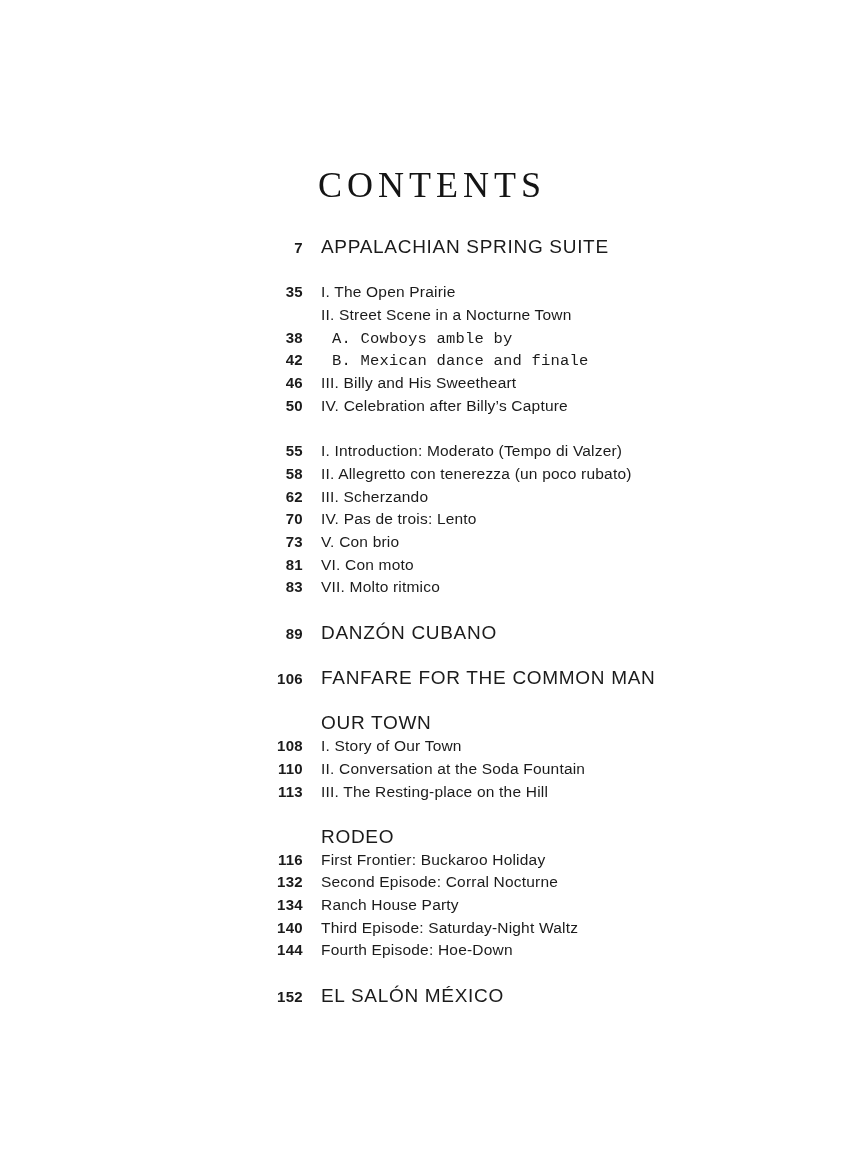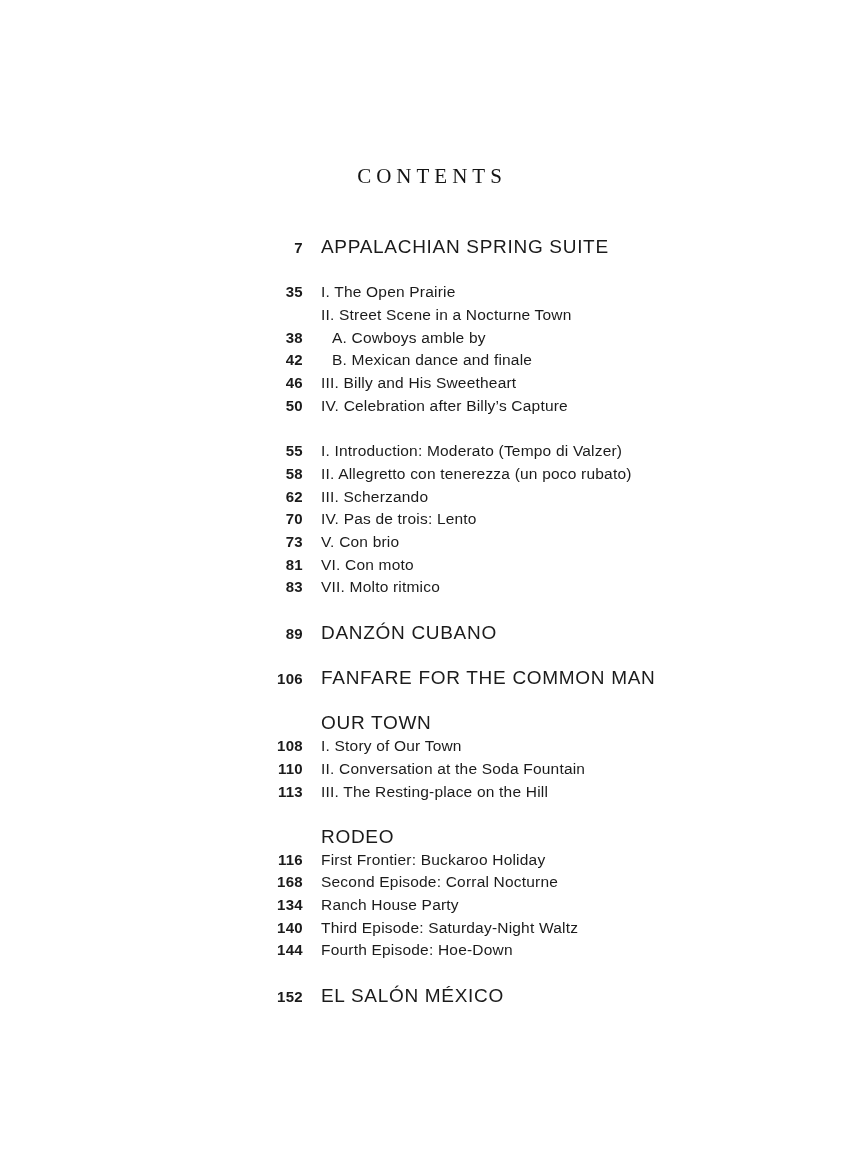--- a/index.html
+++ b/index.html
@@ -16,21 +16,21 @@
     font-family: "Liberation Sans", sans-serif;
     color: #1b1b1b;
   }
   .contents-title {
     position: absolute;
     top: 164px;
     left: 0;
     width: 100%;
     text-align: center;
     font-family: "Liberation Serif", serif;
-    font-size: 21px;
+    font-size: 36px;
     font-weight: 400;
     letter-spacing: 5px;
     color: #141414;
   }
   .toc-list {
     position: absolute;
     top: 236px;
     left: 220px;
     width: 480px;
   }
@@ -55,20 +55,21 @@
     vertical-align: baseline;
     margin-top: 20px;
   }
   .row.title .label,
   .row.heading .label {
     font-size: 19px;
     letter-spacing: 0.7px;
   }
   .row.subentry .label {
     margin-left: 29px;
+    font-family: Liberation Mono, monospace;
   }
   .row.gap {
     height: 22.7px;
   }
 </style>
 </head>
 <body>
 
 <div class="page">
   <div class="contents-title">CONTENTS</div>
@@ -94,20 +95,20 @@
       <div class="row gap"></div>
       <div class="row title"><span class="num">106</span><span class="label">FANFARE FOR THE COMMON MAN</span></div>
       <div class="row gap"></div>
       <div class="row heading"><span class="num"></span><span class="label">OUR TOWN</span></div>
       <div class="row entry"><span class="num">108</span><span class="label">I. Story of Our Town</span></div>
       <div class="row entry"><span class="num">110</span><span class="label">II. Conversation at the Soda Fountain</span></div>
       <div class="row entry"><span class="num">113</span><span class="label">III. The Resting-place on the Hill</span></div>
       <div class="row gap"></div>
       <div class="row heading"><span class="num"></span><span class="label">RODEO</span></div>
       <div class="row entry"><span class="num">116</span><span class="label">First Frontier: Buckaroo Holiday</span></div>
-      <div class="row entry"><span class="num">168</span><span class="label">Second Episode: Corral Nocturne</span></div>
+      <div class="row entry"><span class="num">132</span><span class="label">Second Episode: Corral Nocturne</span></div>
       <div class="row entry"><span class="num">134</span><span class="label">Ranch House Party</span></div>
       <div class="row entry"><span class="num">140</span><span class="label">Third Episode: Saturday-Night Waltz</span></div>
       <div class="row entry"><span class="num">144</span><span class="label">Fourth Episode: Hoe-Down</span></div>
       <div class="row gap"></div>
       <div class="row title"><span class="num">152</span><span class="label">EL SALÓN MÉXICO</span></div>
     </div>
 </div>
 
 </body></html>

